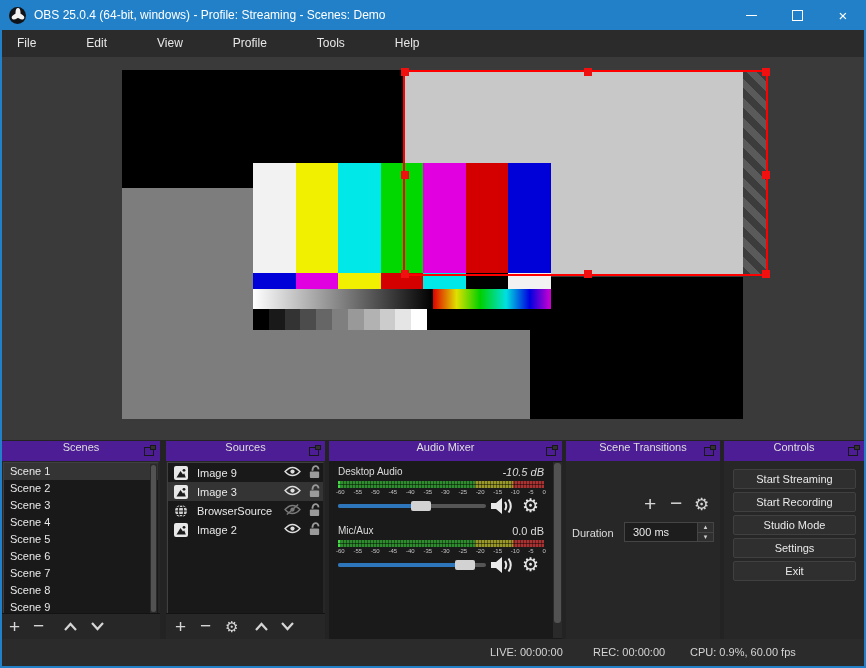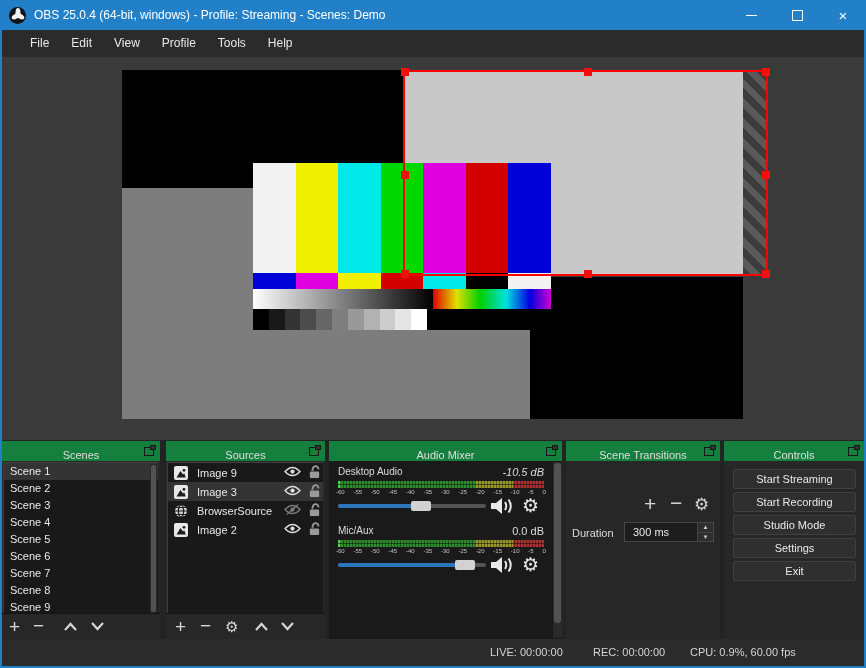--- a/index.html
+++ b/index.html
@@ -14,39 +14,39 @@
   .winbtn{width:46px;height:30px;display:flex;align-items:center;justify-content:center;color:#fff;}
   .min-glyph{width:11px;height:1px;background:#fff;}
   .max-glyph{width:9px;height:9px;border:1px solid #fff;}
   .close-glyph{font-size:15px;line-height:15px;}
   .logo{width:17px;height:17px;margin-left:9px;border-radius:50%;background:#101418;position:relative;}
   .logo i{position:absolute;left:50%;top:50%;width:5px;height:8px;background:#f2f2f2;border-radius:50% 50% 50% 50%/60% 60% 40% 40%;}
   .logo i:nth-child(1){transform:translate(-50%,-50%) rotate(0deg) translateY(-3px);}
   .logo i:nth-child(2){transform:translate(-50%,-50%) rotate(120deg) translateY(-3px);}
   .logo i:nth-child(3){transform:translate(-50%,-50%) rotate(240deg) translateY(-3px);}
   
-  .menubar{position:absolute;left:0;top:30px;width:862px;height:27px;background:#2b2b2b;display:flex;align-items:center;padding-left:17px;box-sizing:border-box;}
+  .menubar{position:absolute;left:0;top:30px;width:862px;height:27px;background:#2b2b2b;display:flex;align-items:center;padding-left:4px;box-sizing:border-box;gap:28px;}
   .menu-item{font-size:12px;color:#e8e8e8;padding:0 11px;line-height:27px;}
   
   .preview{position:absolute;left:0;top:57px;width:862px;height:383px;background:#3a3a3a;overflow:hidden;}
   .stripes{background:repeating-linear-gradient(45deg,#3c3c3c 0 7px,#5a5a5a 7px 14px);}
   .bars{display:flex;flex-direction:column;}
   .bars-main,.bars-castle,.bars-steps{display:flex;}
   .bars-main{height:110px;}  .bars-main div{flex:1;}
   .bars-castle{height:16px;} .bars-castle div{flex:1;}
   .bars-grad{height:20px;display:flex;}
   .grad-gray{width:180px;background:linear-gradient(90deg,#ffffff,#000000);}
   .grad-rainbow{flex:1;background:linear-gradient(90deg,#e00000,#e0e000 20%,#00d000 40%,#00e0e0 62%,#0000e0 82%,#cf00cf 100%);}
   .bars-steps{height:21px;background:#000;}
   .steps-strip{display:flex;width:174px;} .steps-strip div{flex:1;}
   .sel-outline{box-sizing:border-box;border:2px solid #ff0000;}
   .handle{position:absolute;width:8px;height:8px;background:#f01010;}
   
   .panel{position:absolute;top:441px;height:198px;background:#272727;}
-  .panel-header{height:20px;background:#15803d;display:flex;align-items:flex-end;justify-content:center;font-size:11px;color:#dedede;position:relative;}
+  .panel-header{height:20px;background:#4c1d95;display:flex;align-items:flex-start;justify-content:center;font-size:11px;color:#dedede;position:relative;}
   .float-icon{position:absolute;right:6px;top:6px;width:8px;height:7px;border:1px solid #181818;}
   .float-icon::after{content:'';position:absolute;right:-3px;top:-3px;width:4px;height:3px;border:1px solid #181818;background:#323232;}
   .listbox{position:absolute;background:#191919;border:1px solid #3f3f3f;border-right-color:#262626;border-bottom-color:#262626;box-sizing:border-box;overflow:hidden;}
   .scene-row{height:17px;line-height:17px;font-size:11px;padding-left:6px;color:#e8e8e8;}
   .row-selected{background:#343434;}
   .src-row{height:19px;display:flex;align-items:center;font-size:11px;color:#e8e8e8;position:relative;}
   .src-row .s-icon{margin-left:6px;width:14px;height:14px;}
   .src-row .s-label{margin-left:9px;}
   .src-eye{position:absolute;left:116px;top:2px;}
   .src-lock{position:absolute;left:140px;top:2px;}

